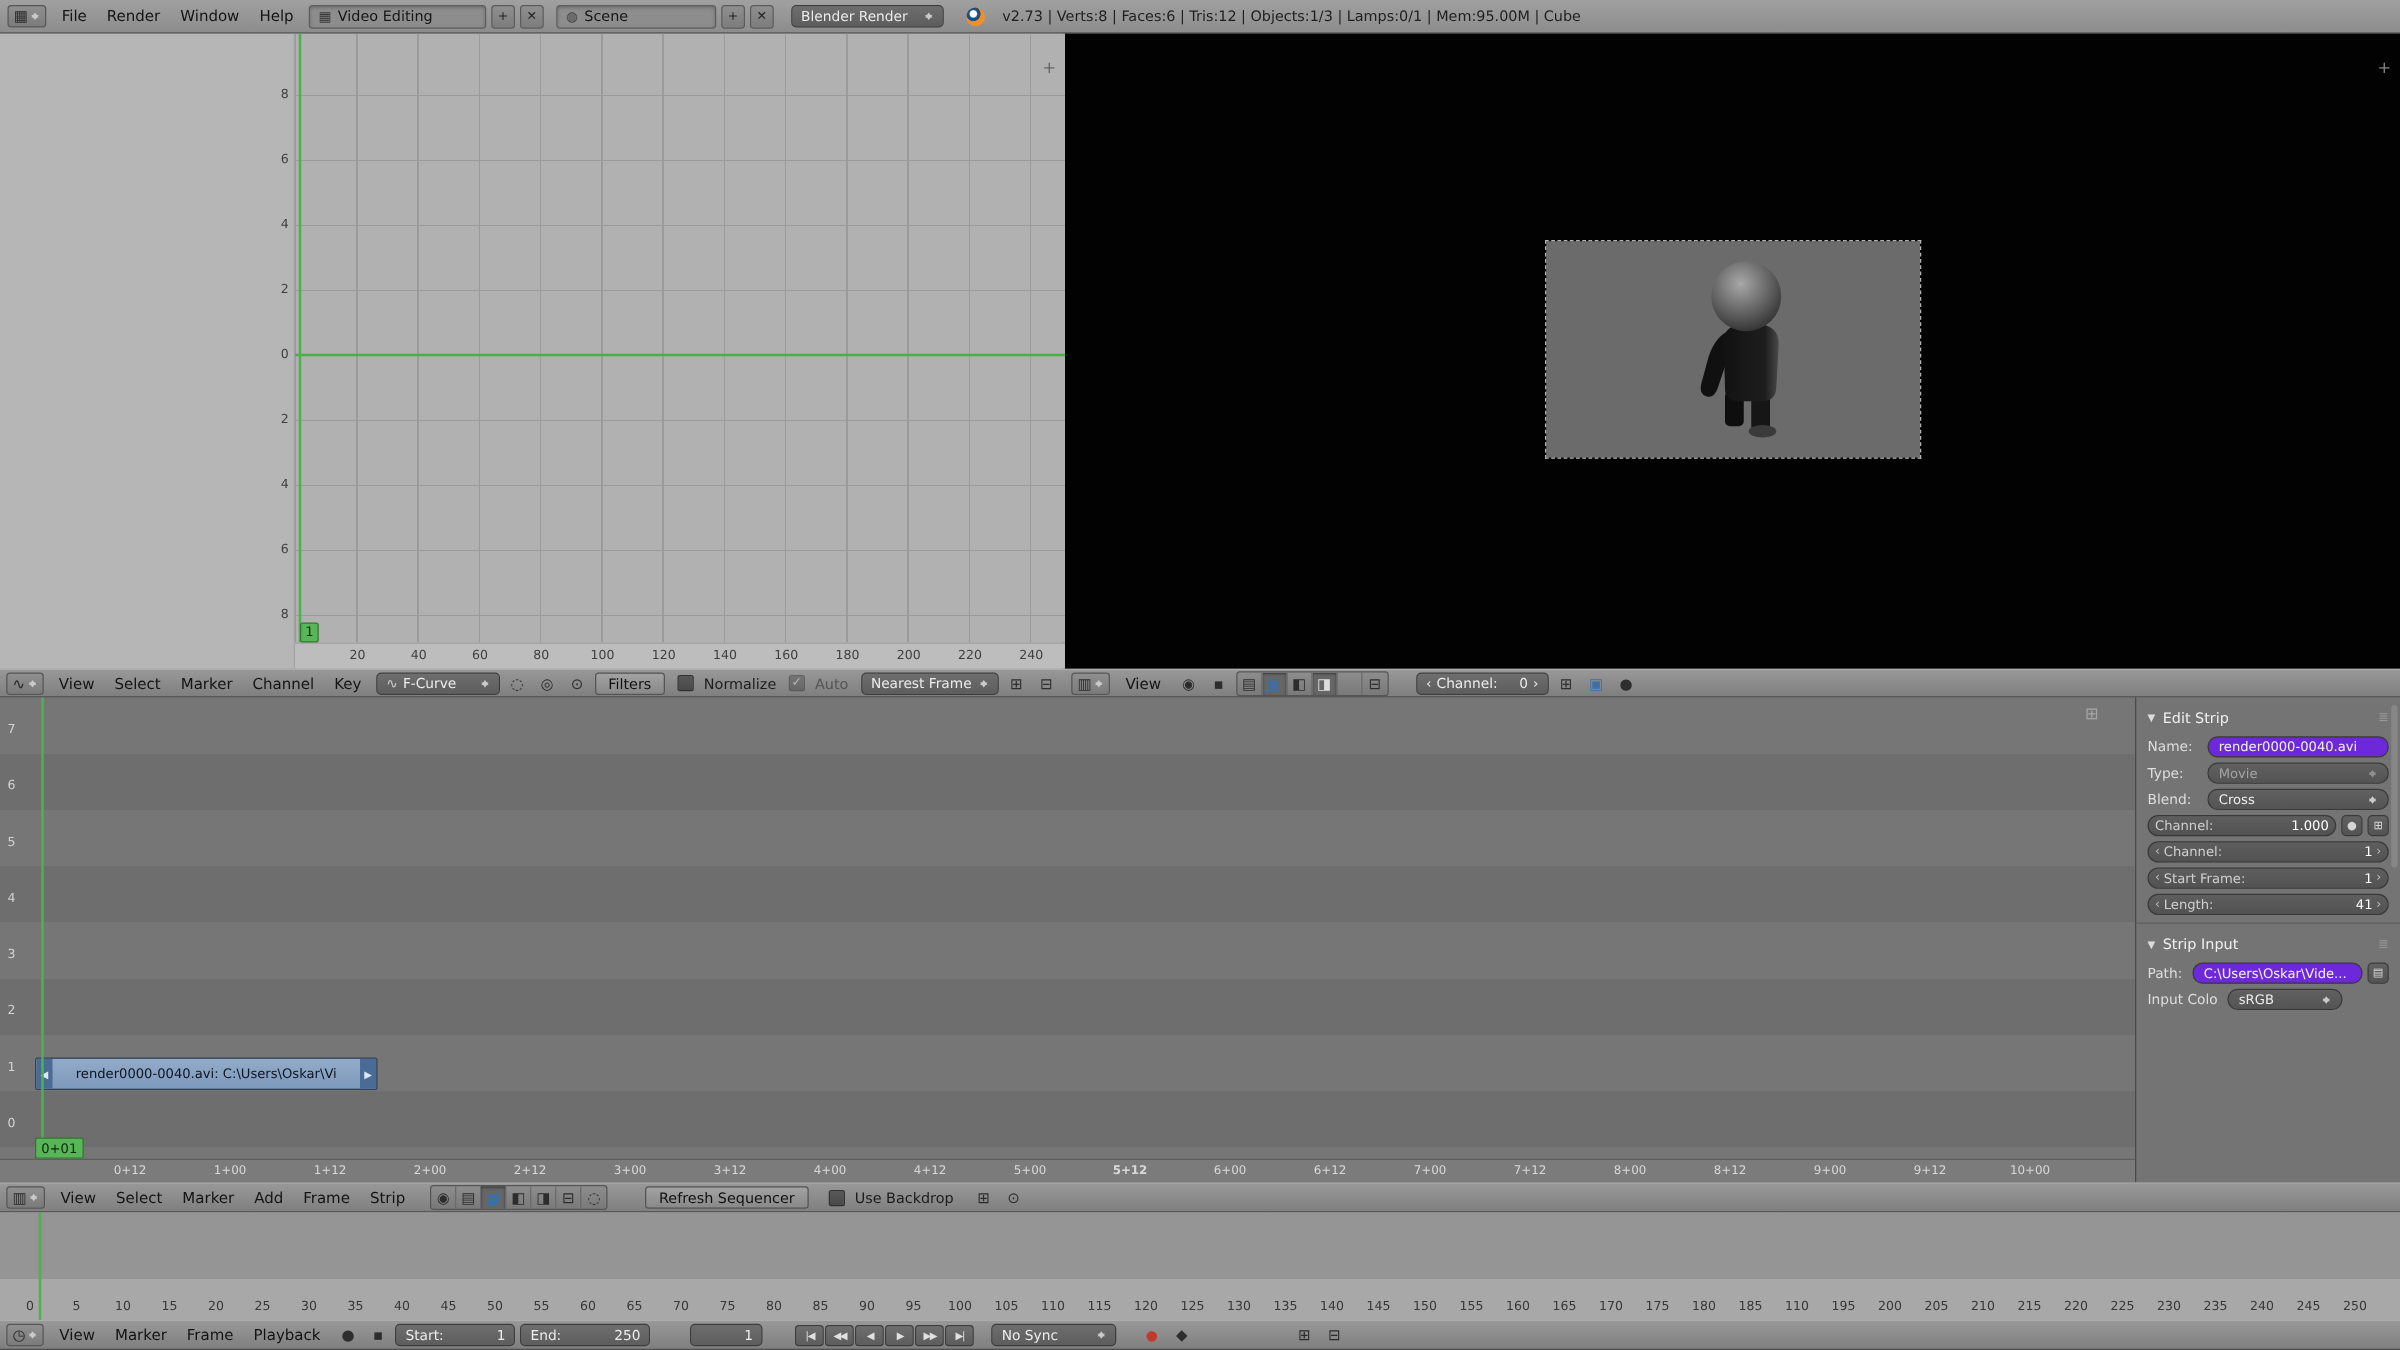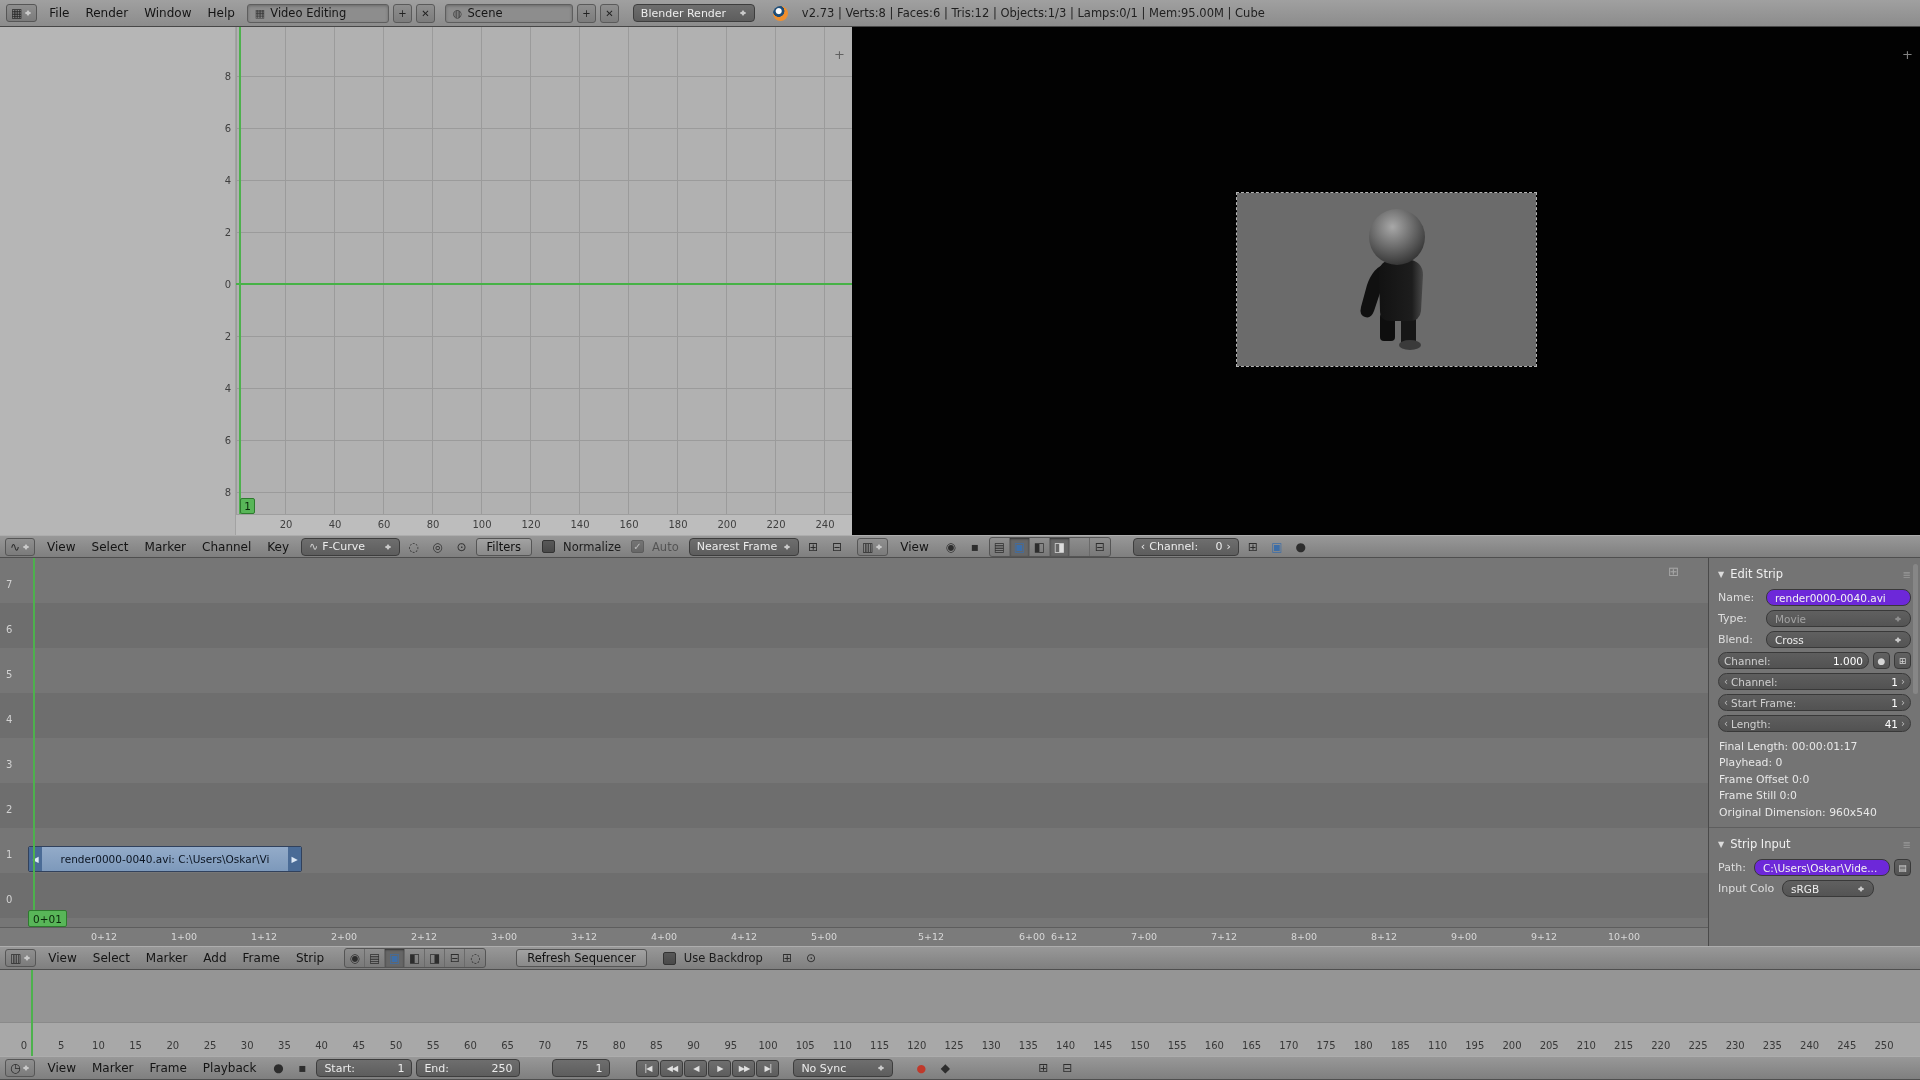--- a/index.html
+++ b/index.html
@@ -317,22 +317,22 @@
           <span class="vse-ruler-label" style="left: 104px;">0+12</span>
           <span class="vse-ruler-label" style="left: 184px;">1+00</span>
           <span class="vse-ruler-label" style="left: 264px;">1+12</span>
           <span class="vse-ruler-label" style="left: 344px;">2+00</span>
           <span class="vse-ruler-label" style="left: 424px;">2+12</span>
           <span class="vse-ruler-label" style="left: 504px;">3+00</span>
           <span class="vse-ruler-label" style="left: 584px;">3+12</span>
           <span class="vse-ruler-label" style="left: 664px;">4+00</span>
           <span class="vse-ruler-label" style="left: 744px;">4+12</span>
           <span class="vse-ruler-label" style="left: 824px;">5+00</span>
-          <span class="vse-ruler-label" style="left: 931px;">5+12</span>
-          <span class="vse-ruler-label" style="left: 984px; margin-left: 48px;">6+00</span>
+          <span class="vse-ruler-label" style="left: 904px; font-weight: bold;">5+12</span>
+          <span class="vse-ruler-label" style="left: 984px;">6+00</span>
           <span class="vse-ruler-label" style="left: 1064px;">6+12</span>
           <span class="vse-ruler-label" style="left: 1144px;">7+00</span>
           <span class="vse-ruler-label" style="left: 1224px;">7+12</span>
           <span class="vse-ruler-label" style="left: 1304px;">8+00</span>
           <span class="vse-ruler-label" style="left: 1384px;">8+12</span>
           <span class="vse-ruler-label" style="left: 1464px;">9+00</span>
           <span class="vse-ruler-label" style="left: 1544px;">9+12</span>
           <span class="vse-ruler-label" style="left: 1624px;">10+00</span>
         </div>
     </div>
@@ -388,27 +388,20 @@
       </span>
     </div>
     <div class="prow">
       <span class="num-field">
         <span class="arr">‹</span>
         <span class="nf-label">Length:</span>
         <span class="nf-value">41</span>
         <span class="arr">›</span>
       </span>
     </div>
-    <div class="panel-info">
-        <span class="panel-info-line">Final Length: 00:00:01:17</span>
-        <span class="panel-info-line">Playhead: 0</span>
-        <span class="panel-info-line">Frame Offset 0:0</span>
-        <span class="panel-info-line">Frame Still 0:0</span>
-        <span class="panel-info-line">Original Dimension: 960x540</span>
-      </div>
     <div class="panel-sep"></div>
     <div class="panel-header">
       <span class="tri">▼</span>
       <span>Strip Input</span>
       <span class="grip">≣</span>
     </div>
     <div class="prow">
       <span class="plabel" style="width:32px">Path:</span>
       <span class="txt-field">C:\Users\Oskar\Vide...</span>
       <span class="mini-btn">▤</span>

